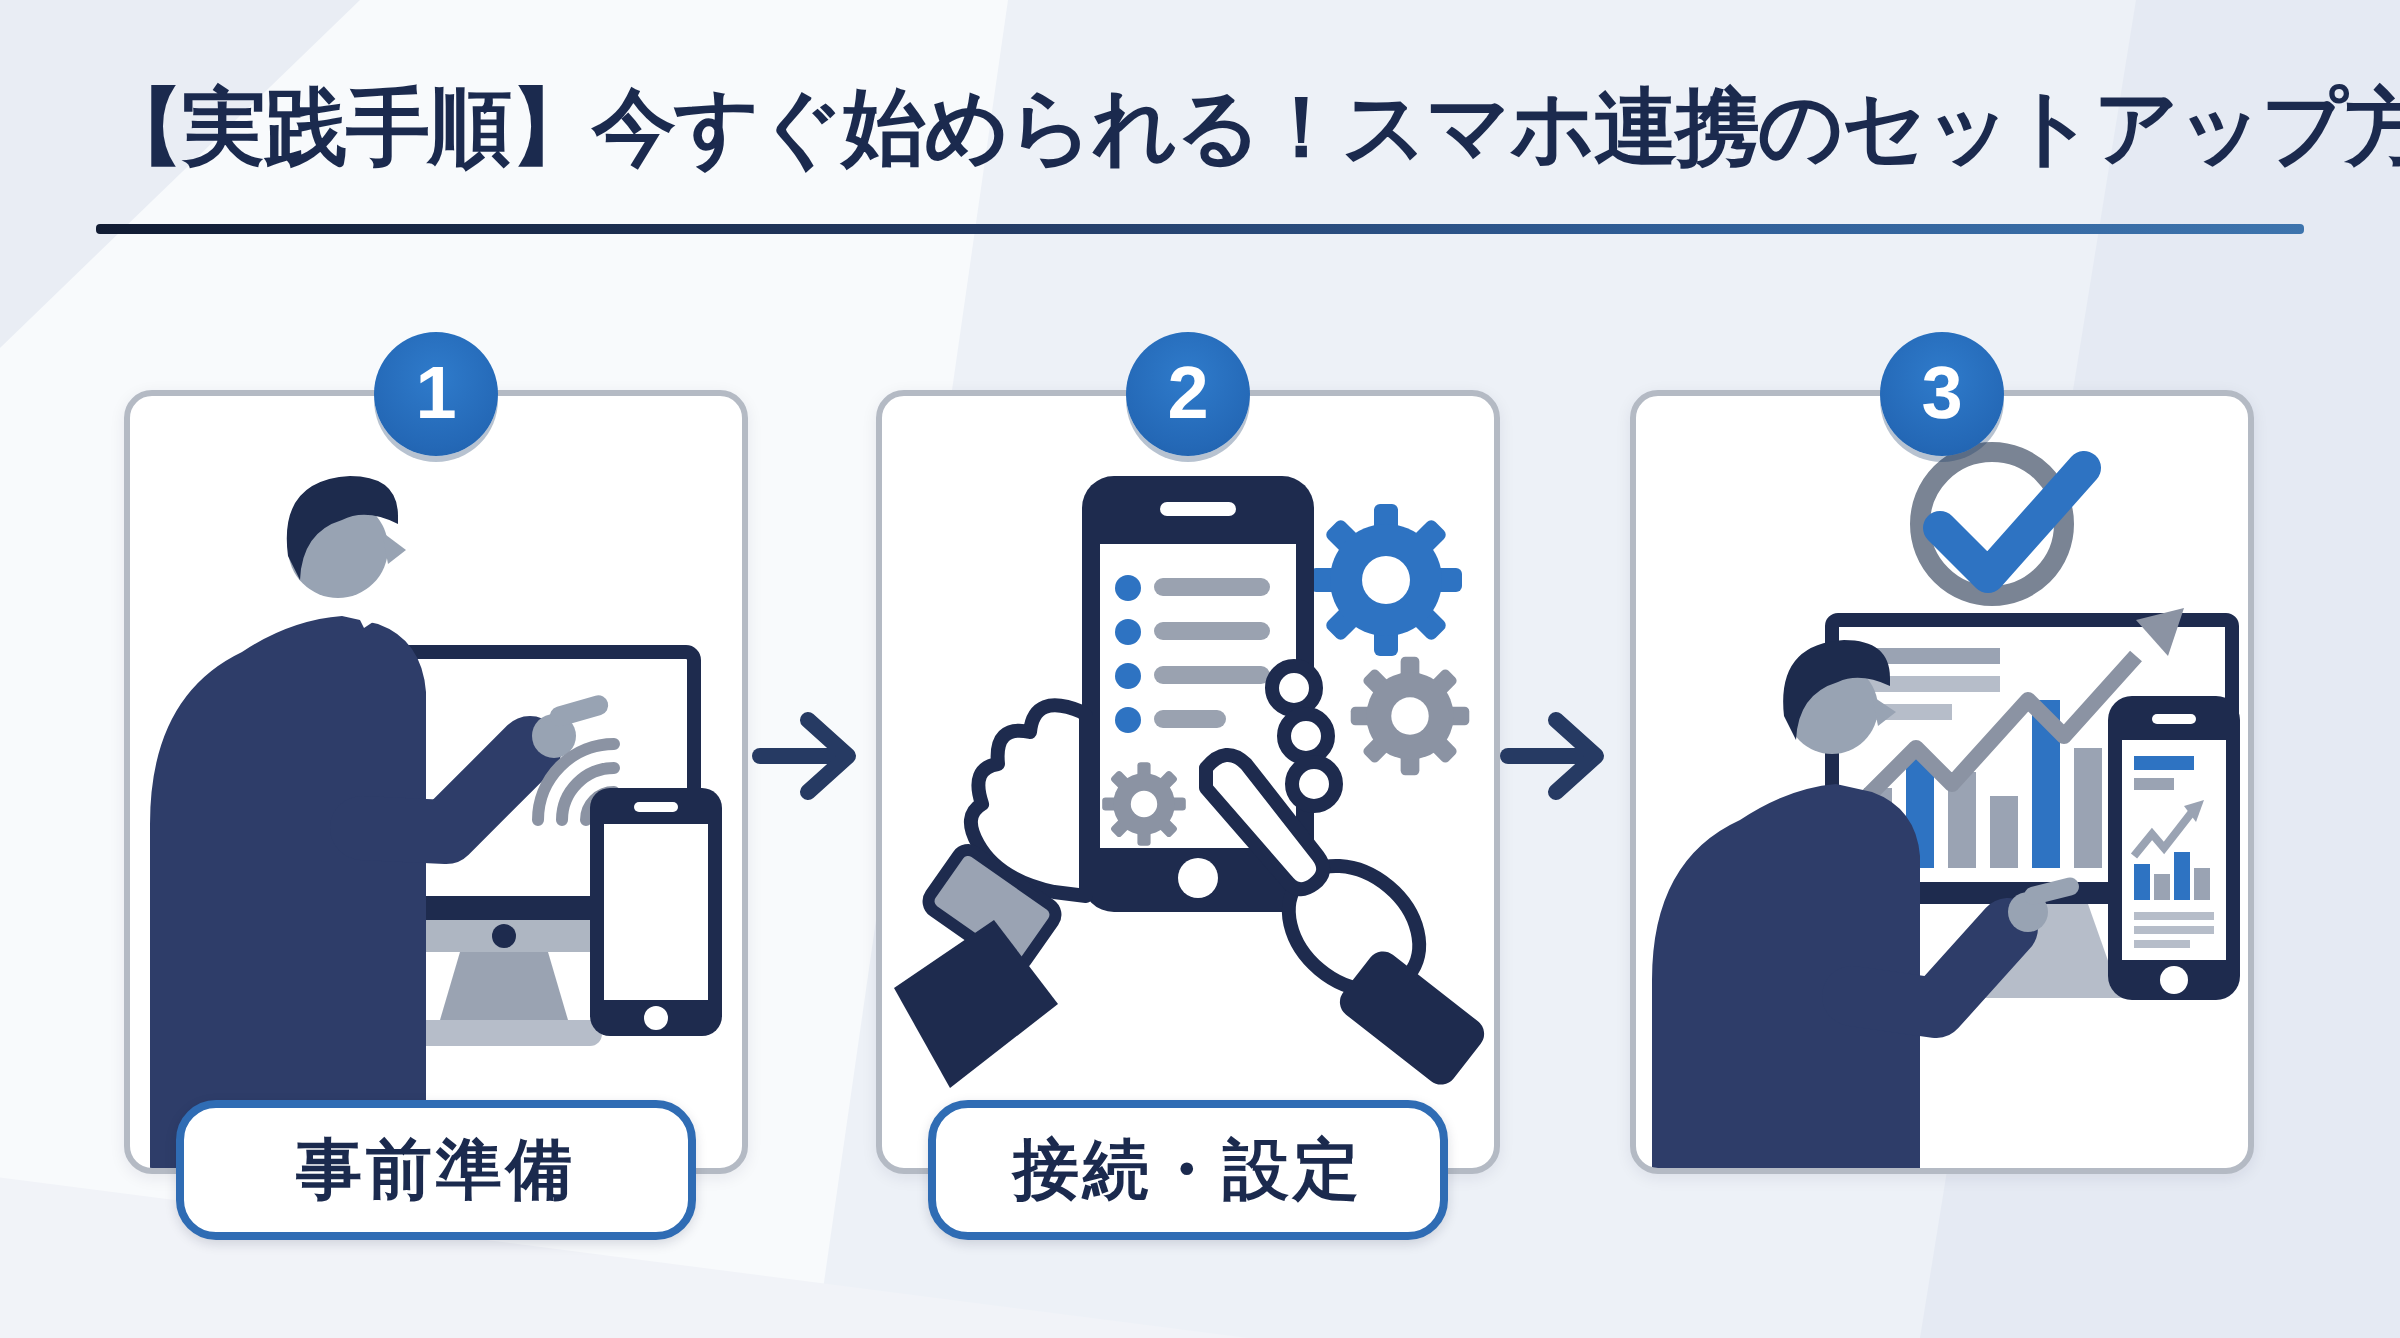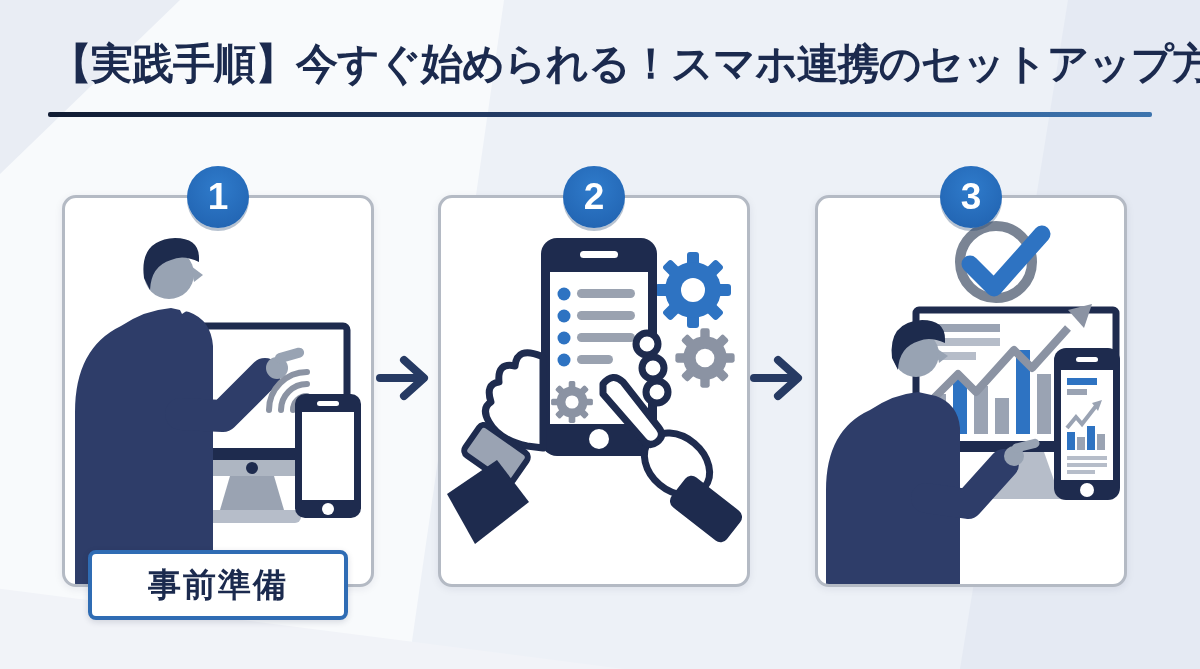--- a/index.html
+++ b/index.html
@@ -38,21 +38,21 @@
     position:absolute; top:-32px; left:50%; transform:translateX(-50%);
     width:62px; height:62px; border-radius:50%;
     background:radial-gradient(circle at 50% 36%,#2f7bcb 0%,#2468b6 70%,#1f5ea8 100%);
     box-shadow:0 3px 0 rgba(16,52,100,.30);
     color:#fff; font-size:37px; font-weight:bold;
     display:flex; align-items:center; justify-content:center;
   }
   .label-box {
     position:absolute; bottom:-36px; left:50%; transform:translateX(-50%);
     width:252px; height:62px; background:#fff;
-    border:4px solid #2f6cb4; border-radius:8px;
+    border:4px solid #2f6cb4; border-radius:20px;
     box-shadow:0 2px 6px rgba(20,30,60,.15);
     display:flex; align-items:center; justify-content:center;
     font-size:33px; font-weight:bold; color:#1b2a4e; letter-spacing:2px;
     white-space:nowrap;
   }
   .arrow {
     position:absolute; top:352px; width:64px; height:52px;
   }
   .arrow-1 { left:374px; } .arrow-2 { left:748px; }
 </style>
@@ -199,20 +199,23 @@
         <circle cx="206" cy="146" r="11" fill="#ffffff" stroke="#1e2b4e" stroke-width="7"></circle>
         <circle cx="212" cy="170" r="11" fill="#ffffff" stroke="#1e2b4e" stroke-width="7"></circle>
         <circle cx="216" cy="194" r="11" fill="#ffffff" stroke="#1e2b4e" stroke-width="7"></circle>
         <ellipse cx="236" cy="266" rx="36" ry="27" transform="rotate(40 236 266)" fill="#ffffff" stroke="#1e2b4e" stroke-width="7"></ellipse>
         <path d="M162,186 q10,-12 20,-2 l36,46 q6,8 -2,14 q-8,6 -14,-2 l-40,-46 z" fill="#ffffff" stroke="#1e2b4e" stroke-width="7" stroke-linejoin="round"></path>
         <rect x="230" y="292" width="70" height="38" rx="8" transform="rotate(38 265 311)" fill="#1e2b4e"></rect>
       </g>
     </svg>
     <div class="badge">
       <span>2</span>
+    </div>
+    <div class="label-box">
+      <span>接続・設定</span>
     </div>
   </div>
 
   <div class="arrow arrow-2">
     <svg viewBox="0 0 64 52" width="64" height="52">
       <line x1="6" y1="26" x2="44" y2="26" stroke="#263a63" stroke-width="8" stroke-linecap="round"></line>
       <polyline points="30,8 50,26 30,44" fill="none" stroke="#263a63" stroke-width="8" stroke-linecap="round" stroke-linejoin="round"></polyline>
     </svg>
   </div>
 

